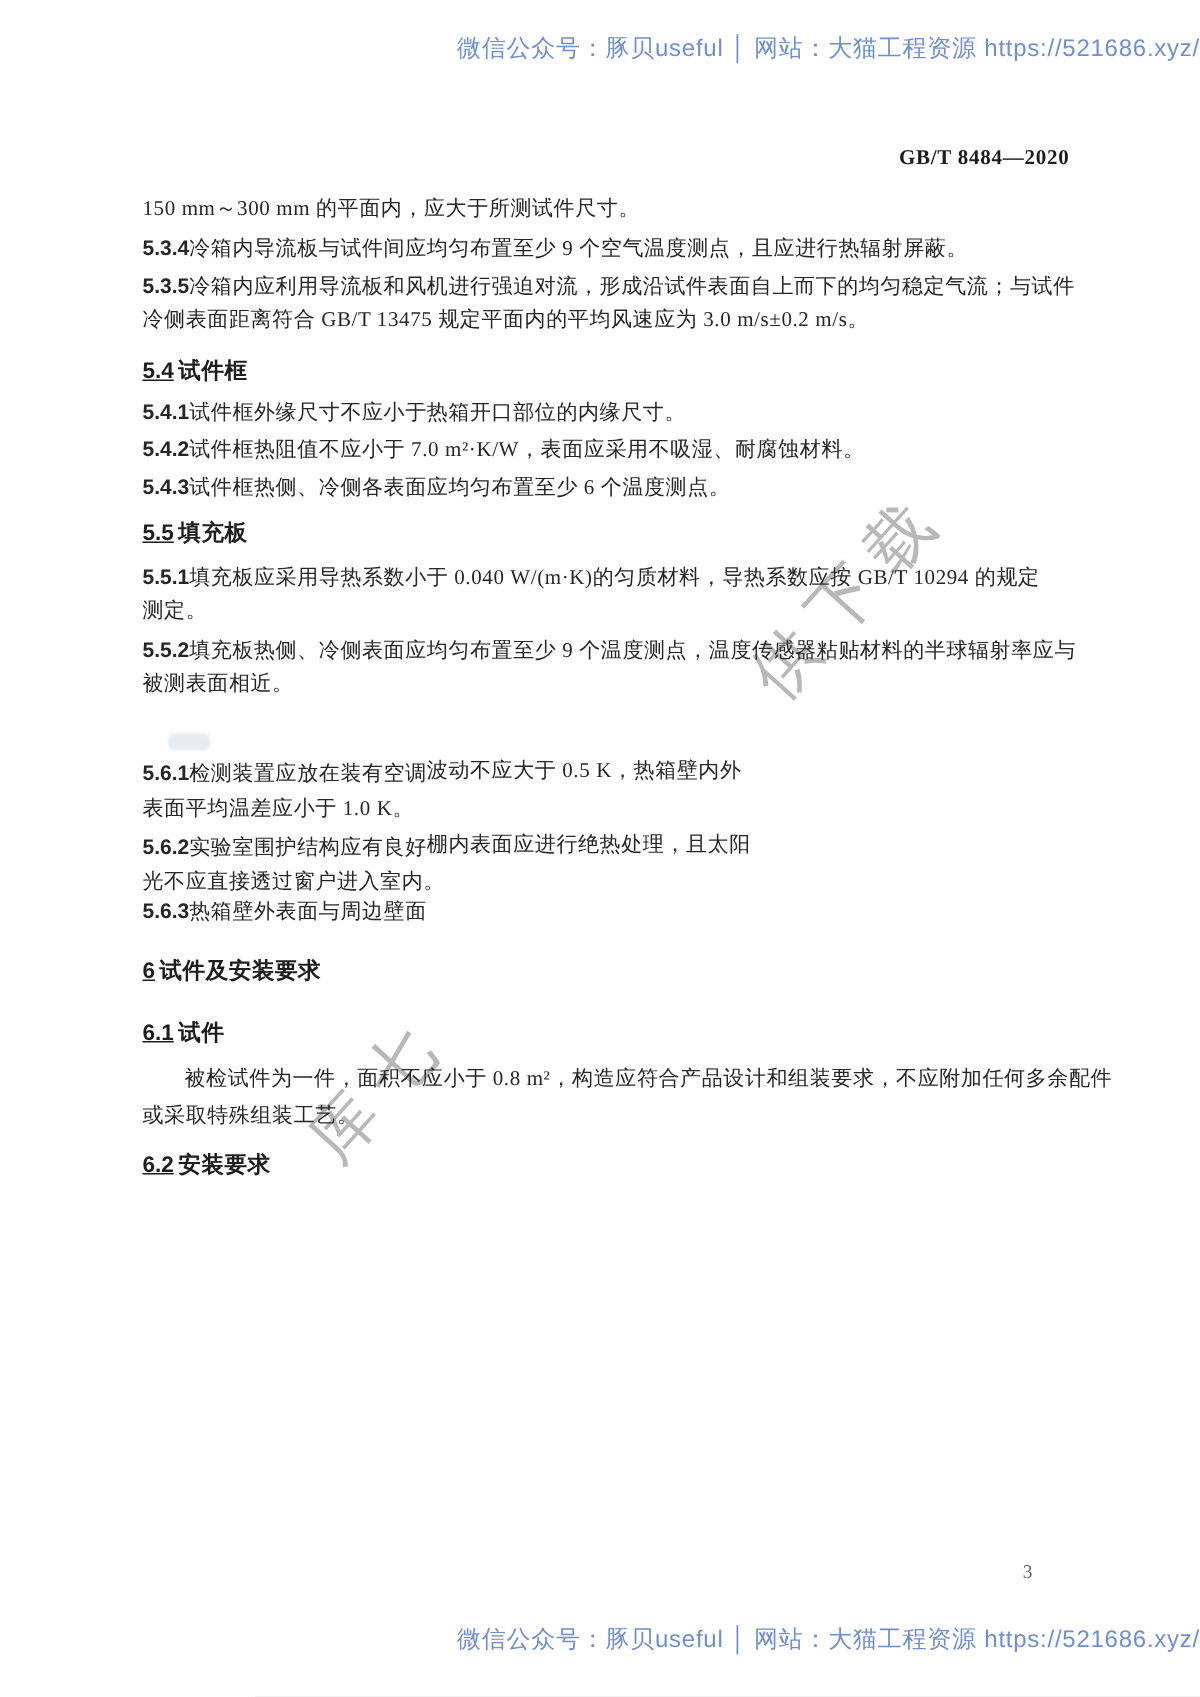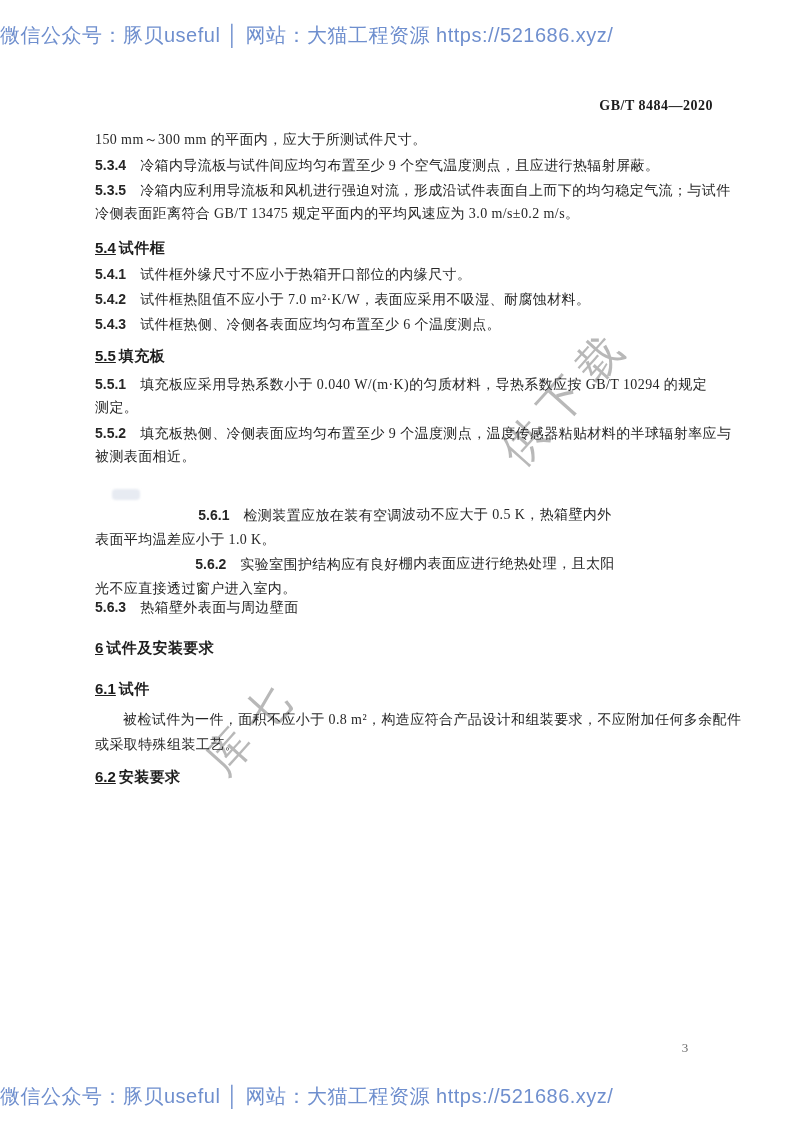--- a/index.html
+++ b/index.html
@@ -11,23 +11,23 @@
     margin: 0 auto;
     background: #ffffff;
     overflow: hidden;
     font-family: "Liberation Serif", serif;
     color: #262626;
   }
   .wm-band {
     position: absolute;
     left: 0;
     width: 100%;
-    text-align: left;
+    text-align: right;
     font-family: "Liberation Sans", sans-serif;
-    font-size: 20px;
+    font-size: 16px;
     letter-spacing: 0.5px;
     color: #6f8fce;
   }
   .wm-header { top: 22px; }
   .wm-footer { top: 1083px; }
   .doc-number {
     position: absolute;
     top: 98px;
     left: 95px;
     width: 618px;
@@ -43,33 +43,32 @@
     left: 95px;
     width: 620px;
     font-size: 14px;
     line-height: 20px;
     letter-spacing: 0.4px;
     white-space: nowrap;
   }
   .clause-num {
     font-family: "Liberation Sans", sans-serif;
     font-weight: bold;
-    margin-right: 14px;
     letter-spacing: 0;
   }
   .heading {
     font-family: "Liberation Sans", sans-serif;
     font-weight: bold;
     font-size: 15px;
     color: #1d1d1d;
   }
   .heading .clause-num { margin-right: 3px; text-decoration: underline; }
   .split {
     display: flex;
-    justify-content: center;
+    justify-content: flex-start;
   }
   .indent { text-indent: 28px; }
   .page-number {
     position: absolute;
     top: 1040px;
     left: 655px;
     width: 60px;
     text-align: center;
     font-size: 13px;
     color: #6b6b6b;

